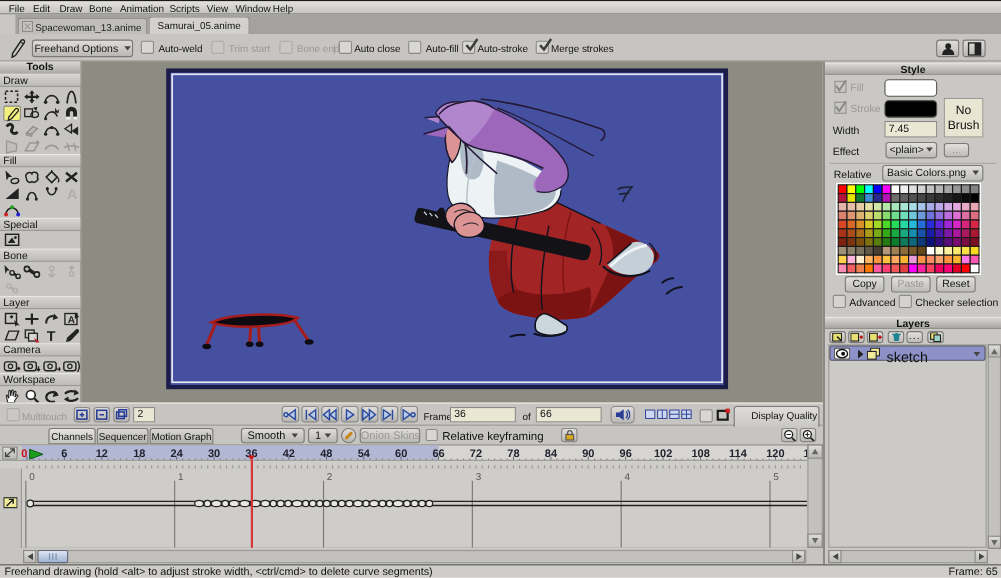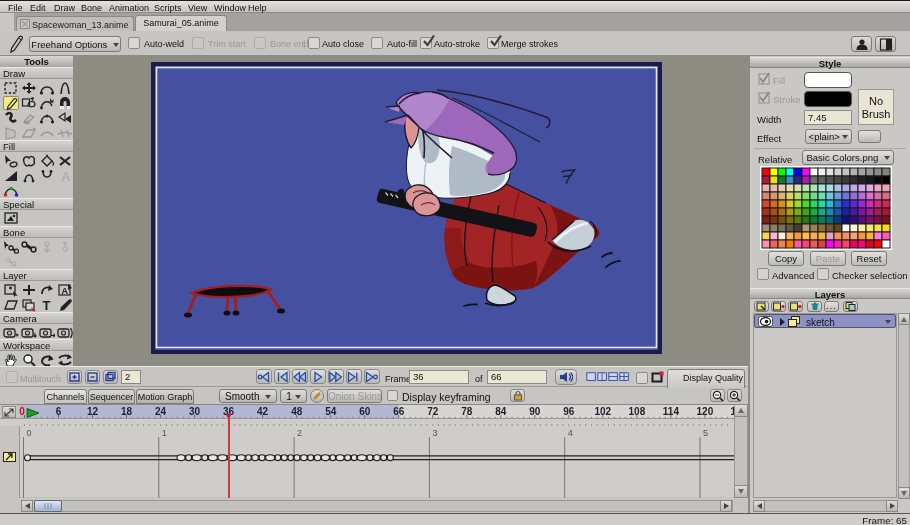--- a/index.html
+++ b/index.html
@@ -651,21 +651,21 @@
           <ellipse cx="7.5" cy="5.5" rx="5" ry="3.8" fill="#fff" stroke="#111" stroke-width="1.2"></ellipse>
           <circle cx="8.5" cy="5.5" r="1.8" fill="#111"></circle>
         </svg>
       <svg width="6" height="8" viewBox="0 0 6 8" style="position:absolute;left:24px;top:3px">
           <path d="M1 0 L6 4 L1 8 Z" fill="#222"></path>
         </svg>
       <svg width="14" height="12" viewBox="0 0 14 12" style="position:absolute;left:33px;top:1px">
           <rect x="3.5" y="0.5" width="8" height="7" fill="#f0ec9c" stroke="#222"></rect>
           <rect x="0.5" y="3.5" width="8" height="7" fill="#f0ec9c" stroke="#222"></rect>
         </svg>
-      <span style="position:absolute;left:51px;top:2px;font-size:10px;color:#111;">sketch</span>
+      <span style="position:absolute;left:51px;top:2px;font-size:13px;color:#111;">sketch</span>
       <i class="dd" style="position:absolute;right:4px;top:5px;"></i>
     </div>
 
     <div style="position:absolute;left:148px;top:257px;width:12px;height:186px;background:#c2c1bd;border:1px solid #9a9995;"></div>
     <div class="sbtn" style="left:148px;top:257px;width:12px;height:12px;">
         <i class="arr u" style="left:2px;top:3px;"></i>
       </div>
     <div class="sbtn" style="left:148px;top:431px;width:12px;height:12px;">
         <i class="arr d" style="left:2px;top:3px;"></i>
       </div>
@@ -758,21 +758,21 @@
     <div class="tltab" style="left:44px;width:43px;background:linear-gradient(#e4e3df,#c6c5c1);">Channels</div>
     <div class="tltab" style="left:88px;width:47px;">Sequencer</div>
     <div class="tltab" style="left:136px;width:58px;">Motion Graph</div>
     <div class="tbbtn" style="left:219px;top:1px;width:58px;height:14px;line-height:13px;font-size:10px;">Smooth &nbsp;<i class="dd"></i></div>
     <div class="tbbtn" style="left:280px;top:1px;width:27px;height:14px;line-height:13px;font-size:10px;">1 <i class="dd"></i></div>
     <div class="tbbtn" style="left:310px;top:1px;width:14px;height:14px;border-radius:7px;"><svg width="10" height="10" viewBox="0 0 10 10" style="margin-top:1px">
           <path d="M7 1 L9 3 L4 8 L1.5 8.7 L2 6 Z" fill="#c8881e"></path>
         </svg></div>
     <div class="tbbtn" style="left:327px;top:1px;width:55px;height:14px;line-height:13px;font-size:10px;color:#9a9995;">Onion Skins </div>
     <div class="cb" style="left:387px;top:2px;width:11px;height:11px;"></div>
-    <div class="cblabel" style="left:402px;top:3px;font-size:10.5px;">Display keyframing</div>
+    <div class="cblabel" style="left:402px;top:3px;font-size:10.5px;">Relative keyframing</div>
     <div class="sbtn" style="left:510px;top:1px;width:15px;height:13px;border-radius:3px;"><svg width="10" height="11" viewBox="0 0 10 11">
           <rect x="1.5" y="5" width="7" height="5" fill="#d8a820" stroke="#555"></rect>
           <path d="M3 5 V3.5 a2 2 0 0 1 4 0 V5" fill="none" stroke="#555" stroke-width="1.2"></path>
         </svg></div>
     <div class="sbtn" style="left:710px;top:1px;width:15px;height:13px;border-radius:3px;"><svg width="13" height="11" viewBox="0 0 13 11">
           <circle cx="6" cy="5" r="3.6" fill="#fff" stroke="#222" stroke-width="1.2"></circle>
           <path d="M8 5 h-4" stroke="#222"></path>
           <path d="M9 8 L12 11" stroke="#222" stroke-width="1.6"></path>
         </svg></div>
     <div class="sbtn" style="left:727px;top:1px;width:15px;height:13px;border-radius:3px;"><svg width="13" height="11" viewBox="0 0 13 11">
@@ -1144,16 +1144,17 @@
       </div>
     <div style="position:absolute;left:34px;top:500px;width:28px;height:12px;background:linear-gradient(#dfe6f2,#9fb4d2);border:1px solid #667;border-radius:2px;"><svg width="26" height="10" viewBox="0 0 26 10">
           <path d="M10 2 V8 M13 2 V8 M16 2 V8" stroke="#7a8dab" stroke-width="1"></path>
         </svg></div>
     <div class="sbtn" style="left:720px;top:500px;width:12px;height:12px;">
         <i class="arr r" style="left:3px;top:2px;"></i>
       </div>
   </div>
 
   <div class="abs statusbar">
+    <span style="position:absolute; left:4px; top:1px;">Freehand drawing (hold &lt;alt&gt; to adjust stroke width, &lt;ctrl/cmd&gt; to delete curve segments)</span>
     <span style="position:absolute; right:3px; top:1px;">Frame: 65</span>
   </div>
 
 </div>
 
 </body></html>

